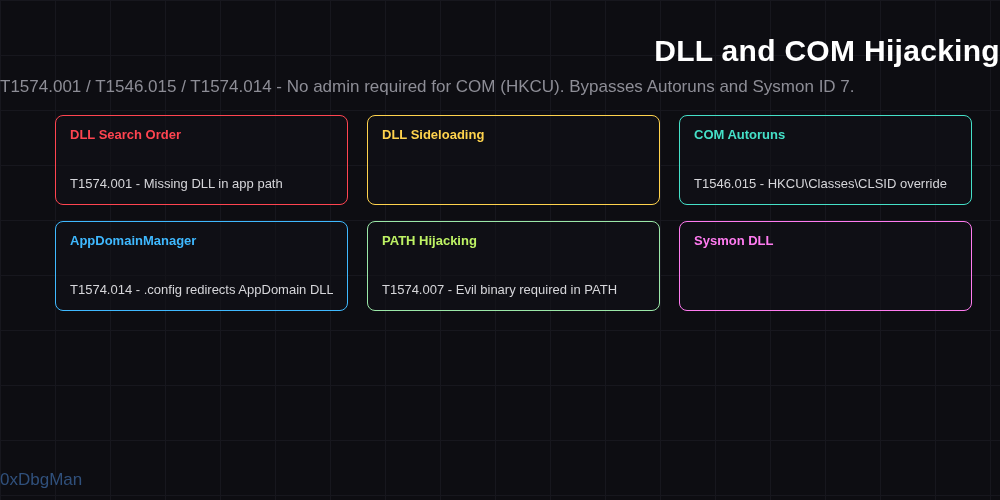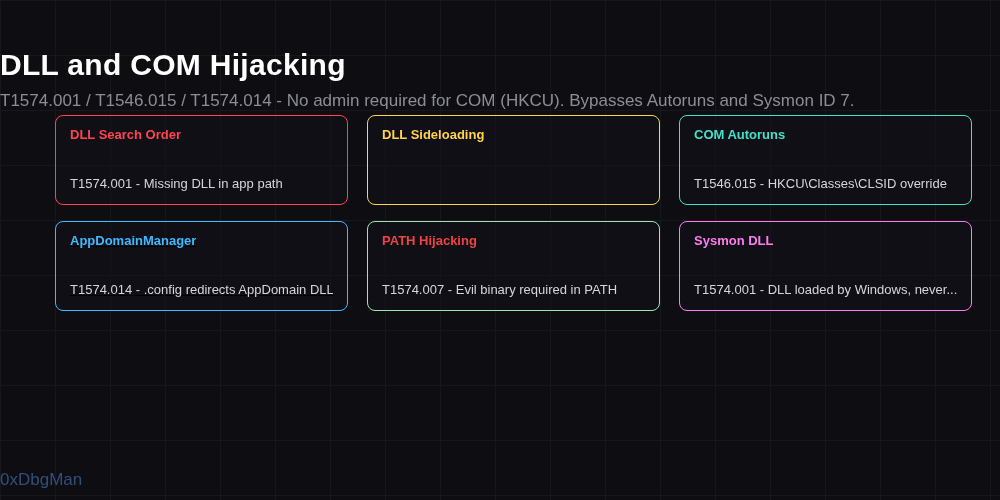--- a/index.html
+++ b/index.html
@@ -13,22 +13,22 @@
     overflow: hidden;
     background-color: #0d0d12;
     background-image:
       linear-gradient(#17171e 1px, transparent 1px),
       linear-gradient(90deg, #17171e 1px, transparent 1px);
     background-size: 55px 55px;
     font-family: "Liberation Sans", sans-serif;
   }
   .page-title {
     margin: 0;
-    padding-top: 48px;
-    text-align: left;
+    padding-top: 34px;
+    text-align: right;
     color: #ffffff;
     font-size: 30px;
     font-weight: bold;
     letter-spacing: 0.3px;
   }
   .page-subtitle {
     margin: 9px 0 0 0;
     text-align: left;
     color: #8d8d96;
     font-size: 17px;
@@ -93,32 +93,31 @@
 
     <div class="card" style="border-color: rgb(255, 211, 77);">
       <div class="card-title" style="color: rgb(255, 211, 77);">DLL Sideloading</div>
     </div>
 
     <div class="card" style="border-color: rgb(69, 224, 200);">
       <div class="card-title" style="color: rgb(69, 224, 200);">COM Autoruns</div>
       <div class="card-desc">T1546.015 - HKCU\Classes\CLSID override</div>
     </div>
 
-    <div class="card" style="border-color: rgb(63, 185, 255); text-decoration: underline;">
+    <div class="card" style="border-color: rgb(63, 185, 255);">
       <div class="card-title" style="color: rgb(63, 185, 255);">AppDomainManager</div>
       <div class="card-desc">T1574.014 - .config redirects AppDomain DLL</div>
     </div>
 
     <div class="card" style="border-color: rgb(155, 232, 168);">
-      <div class="card-title" style="color: #ef4444;">PATH Hijacking</div>
+      <div class="card-title" style="color: #bef264;">PATH Hijacking</div>
       <div class="card-desc">T1574.007 - Evil binary required in PATH</div>
     </div>
 
     <div class="card" style="border-color: rgb(255, 123, 240);">
       <div class="card-title" style="color: rgb(255, 123, 240);">Sysmon DLL</div>
-      <div class="card-desc">T1574.001 - DLL loaded by Windows, never...</div>
     </div>
 
   </div>
 
   <div class="footer-credit" style="color: rgb(48, 80, 124);">0xDbgMan</div>
 
 </div>
 
 </body></html>

